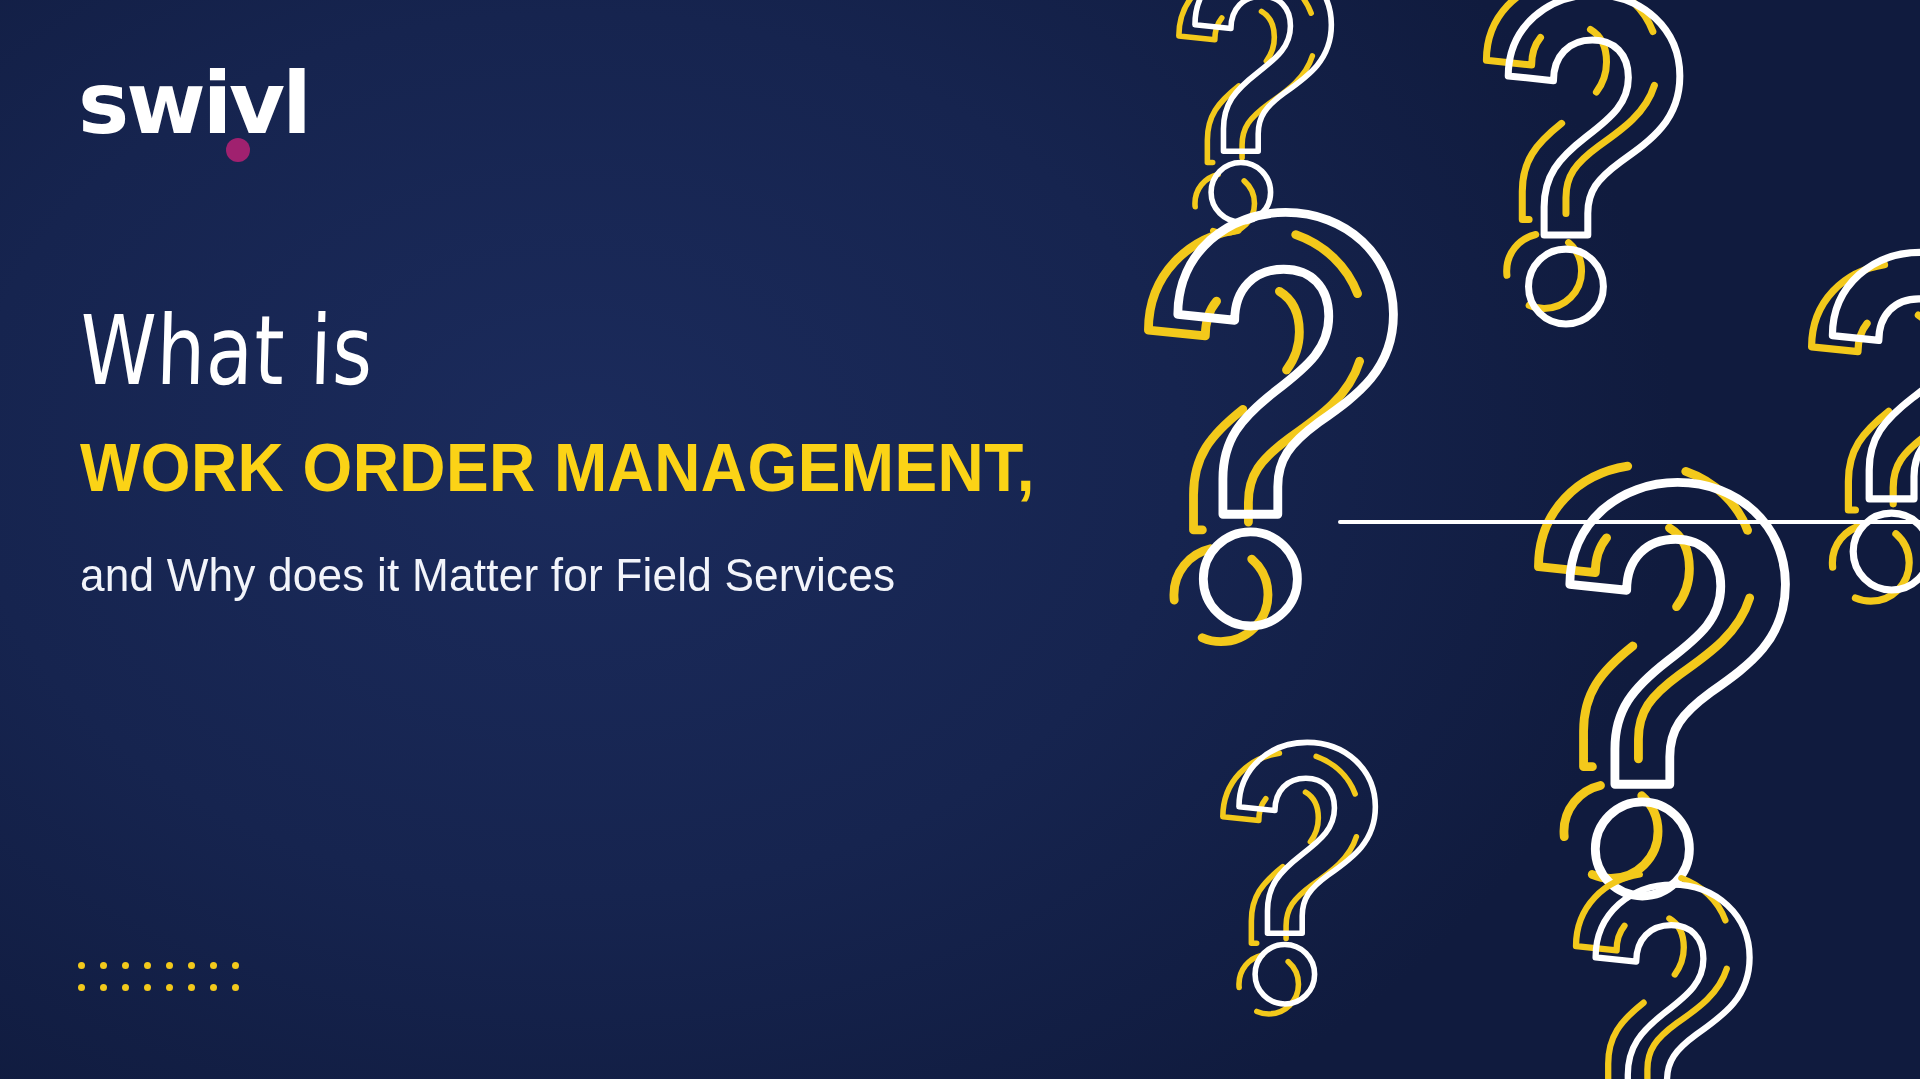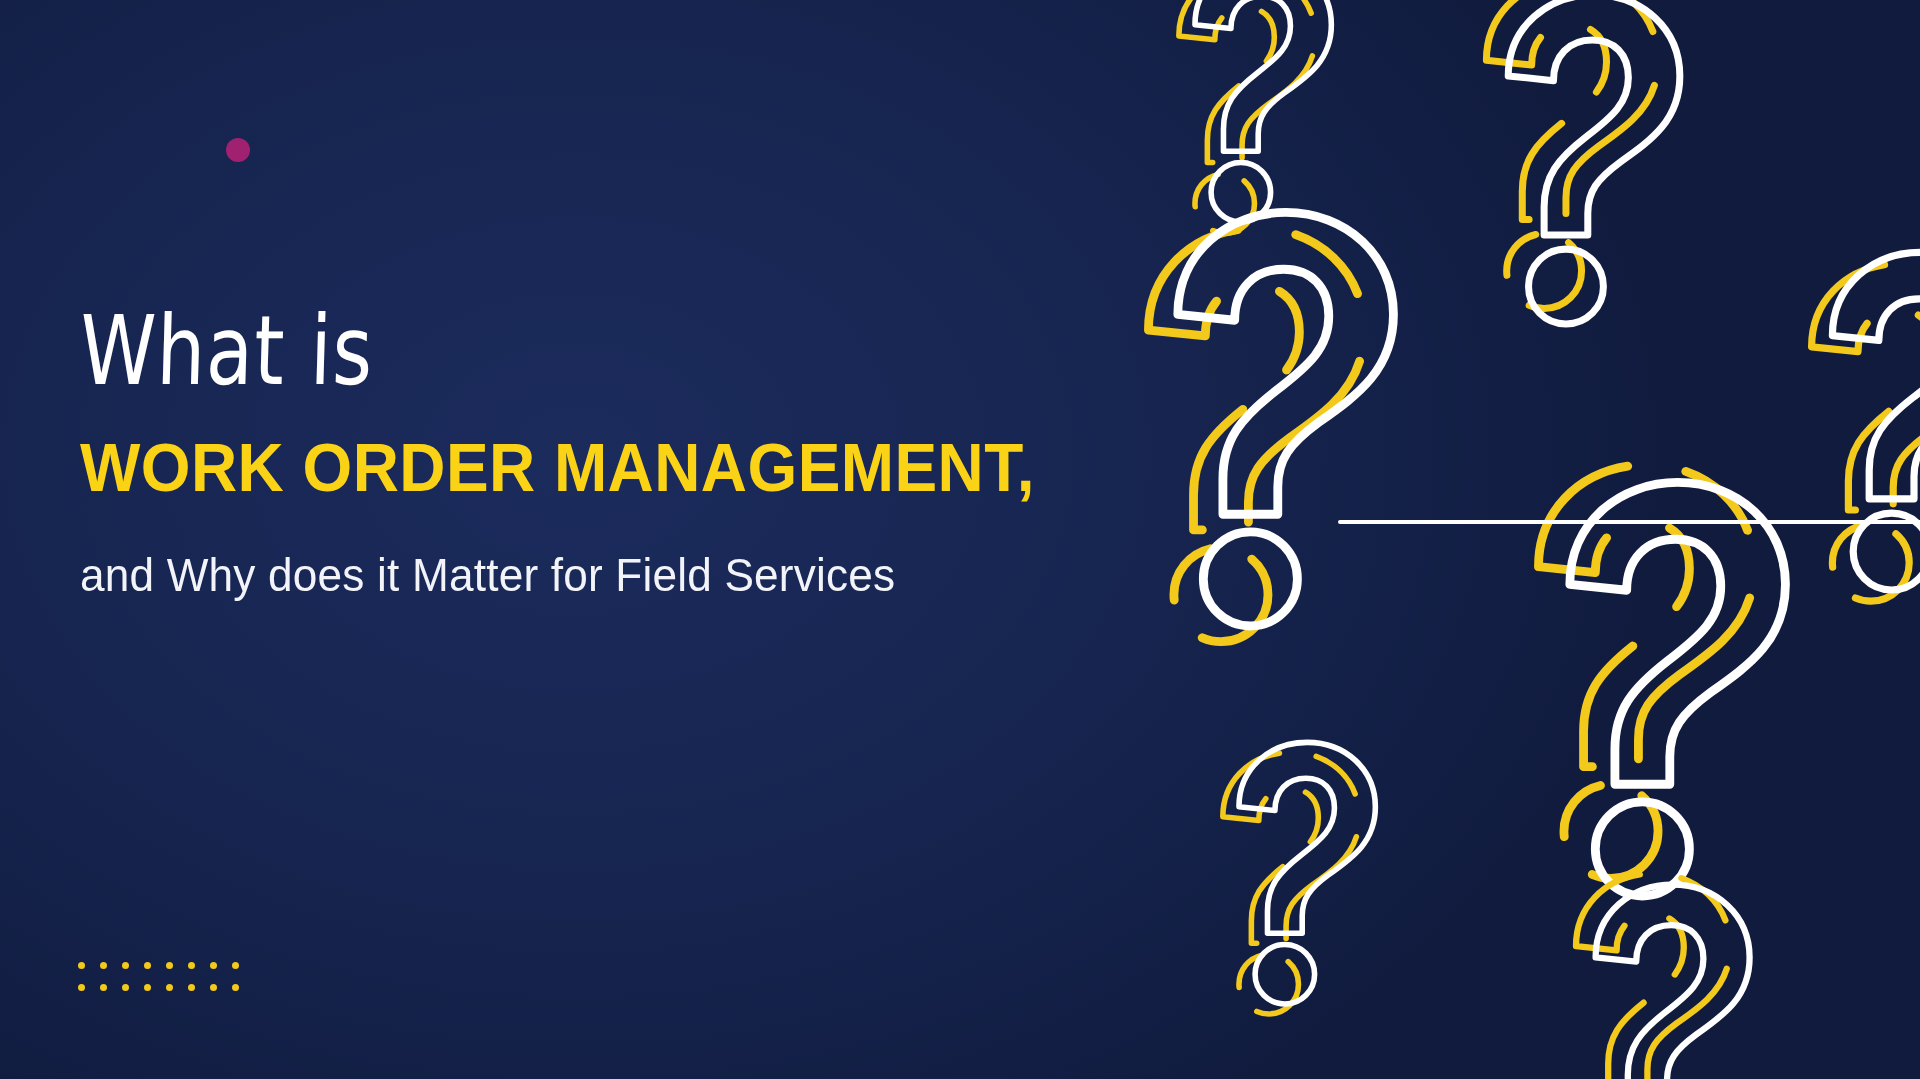--- a/index.html
+++ b/index.html
@@ -191,20 +191,21 @@
           <use href="#qm-echo" stroke="#f3c91b" transform="translate(-26,14)"></use>
           <use href="#qm-outline" stroke="#ffffff"></use>
         </g>
 
         <line x1="240" y1="522" x2="860" y2="522" stroke="#ffffff" stroke-width="4"></line>
       </g>
     </svg>
   </div>
 
   <div id="logo">
+    <div id="logo-word">swivl</div>
     <div id="logo-dot"></div>
   </div>
 
   <div id="headline">
     <div id="line-what">What is</div>
     <div id="line-main">WORK ORDER MANAGEMENT,</div>
     <div id="line-sub">and Why does it Matter for Field Services</div>
   </div>
 
   <div id="dots" style="grid-template-columns: repeat(8, 22px);">

